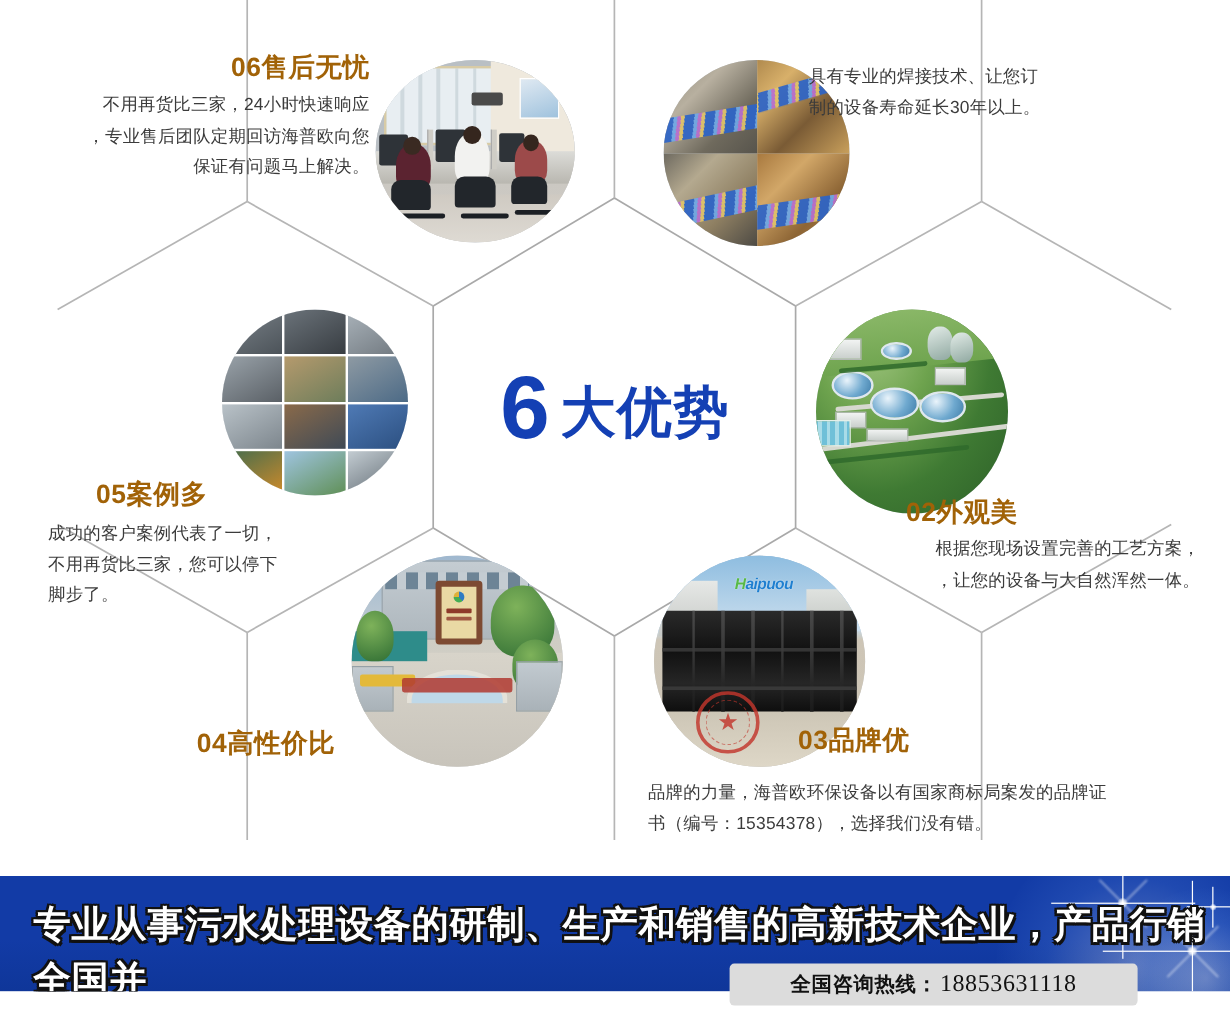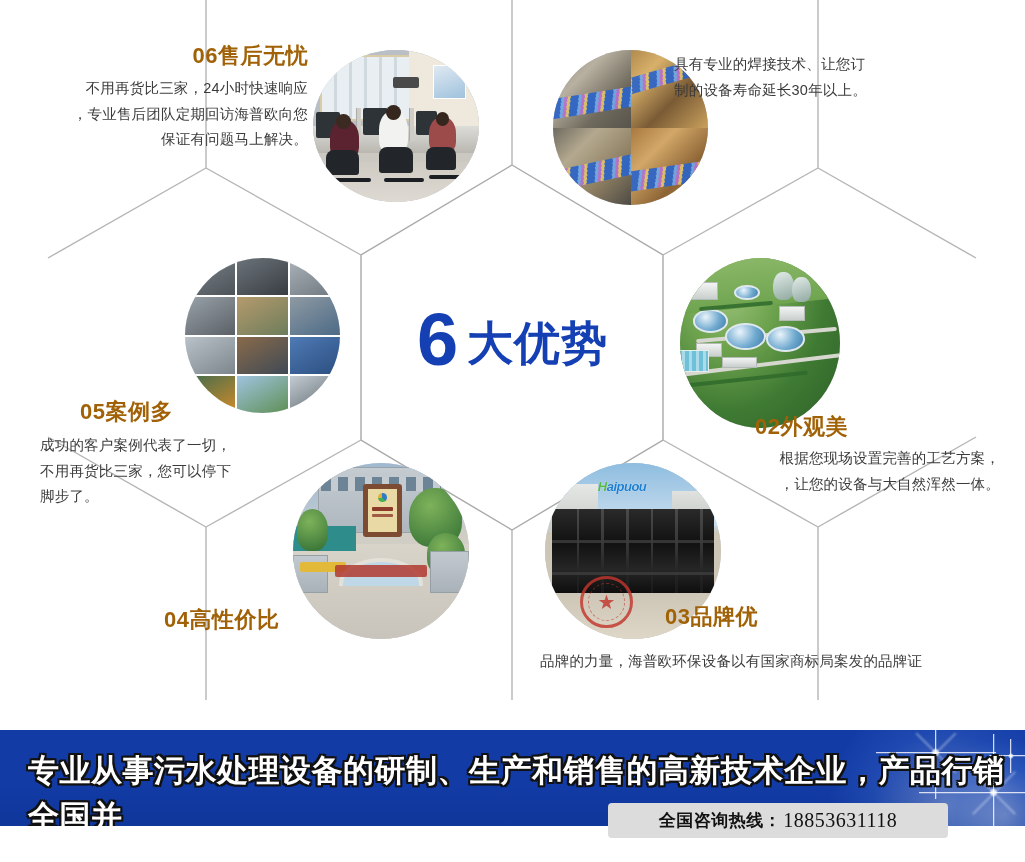--- a/index.html
+++ b/index.html
@@ -214,21 +214,21 @@
   .ph-tank .hband{
     position:absolute; left:4%; width:92%; height:1.6%;
     background:#3c3c3c; opacity:.85;
   }
   .ph-tank .ground{
     position:absolute; left:0; bottom:0; width:100%; height:26%;
     background:linear-gradient(180deg,#cdc6b6,#ded7c7);
   }
   .ph-tank .logo{
     position:absolute; left:30%; top:8%; width:44%; height:11%;
-    display:flex; align-items:center; justify-content:flex-start; gap:2px;
+    display:flex; align-items:center; justify-content:center; gap:2px;
   }
   .ph-tank .logo .lg{
     font-size:13px; font-weight:bold; font-style:italic; color:#1e7fd0;
     letter-spacing:-.5px; text-shadow:0 0 1px #fff;
   }
   .ph-tank .logo .lg em{ color:#57b947; font-style:italic; }
   .ph-tank .stamp{
     position:absolute; left:20%; bottom:6%; width:30%; height:30%;
     border-radius:50%; border:3px solid #c2362c; opacity:.82;
     display:flex; align-items:center; justify-content:center;
@@ -489,20 +489,21 @@
 </div>
 
 <div class="feature" style="left:130px; top:608px; width:300px; text-align:left;">
   <div class="feat-title" style="margin-left:34px;">04高性价比</div>
 </div>
 
 <div class="feature" style="left:540px; top:605px; width:470px; text-align:left;">
   <div class="feat-title" style="margin-left:125px;">03品牌优</div>
   <div class="feat-body" style="margin-top:20px;">
     <div>品牌的力量，海普欧环保设备以有国家商标局案发的品牌证</div>
+    <div>书（编号：15354378），选择我们没有错。</div>
   </div>
 </div>
 
 <div id="center-label">
   <span class="num">6</span><span class="txt">大优势</span>
 </div>
 
 <div id="banner">
   <div class="glow" style="left:830px; top:-40px; width:230px; height:230px;"></div>
   <div class="glow" style="left:930px; top:10px; width:150px; height:150px;"></div>

